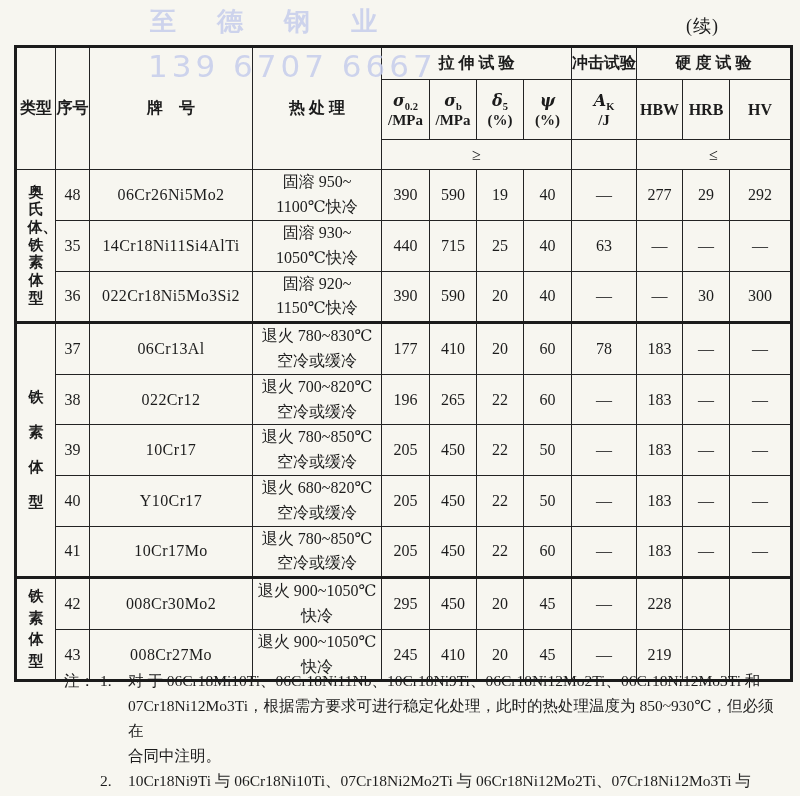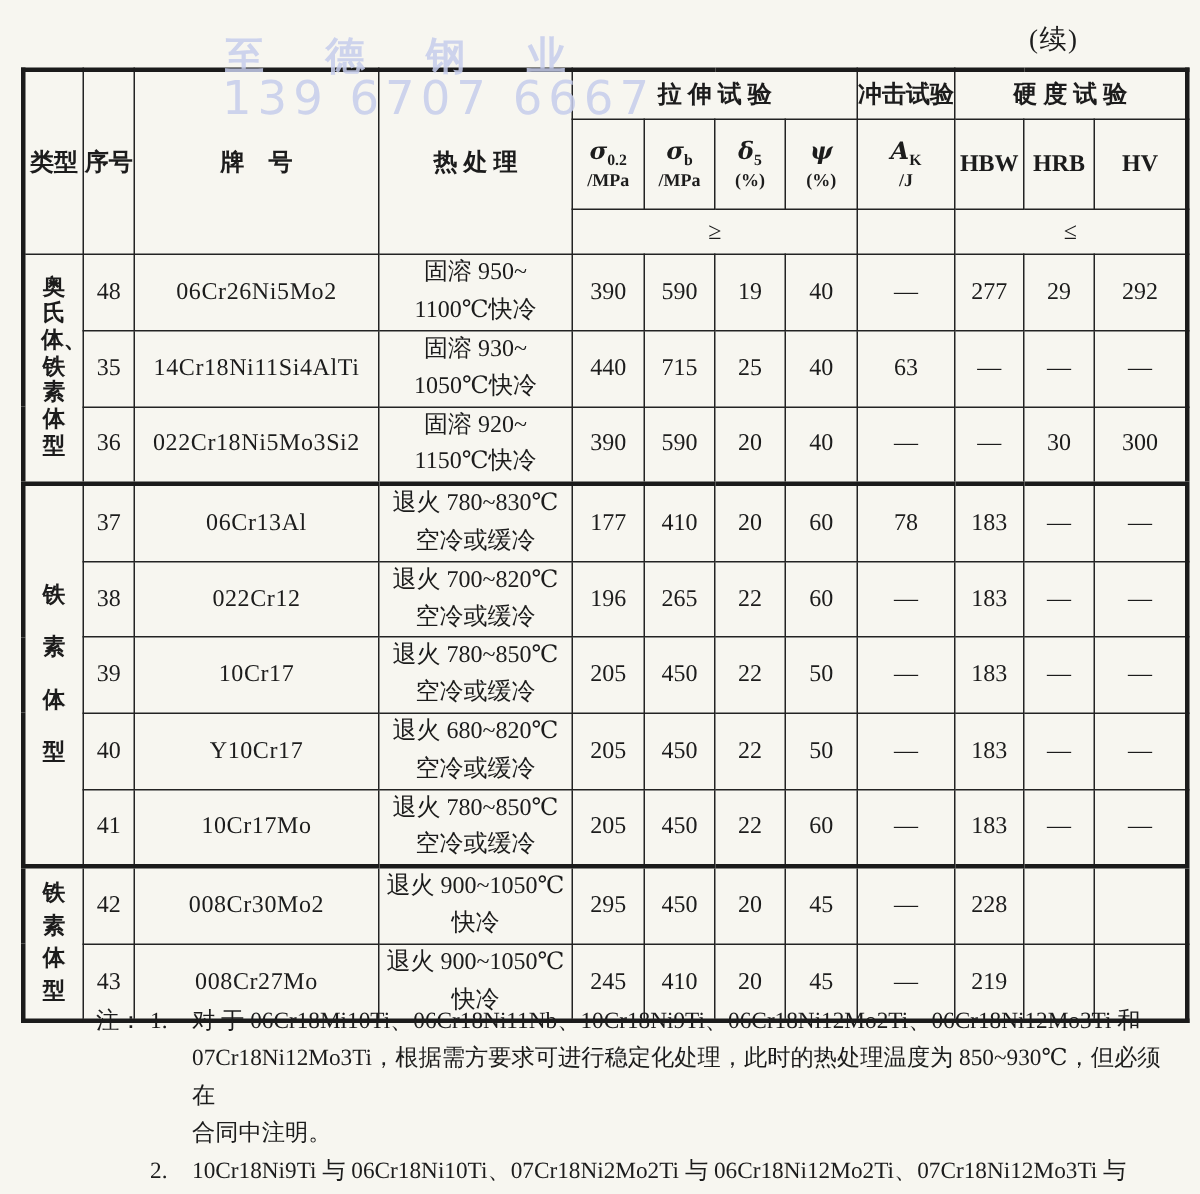--- a/index.html
+++ b/index.html
@@ -3,34 +3,34 @@
 <meta charset="utf-8">
 <style>
   html,body{margin:0;padding:0;}
   body{
     position:relative;width:800px;height:796px;overflow:hidden;
     background:#f7f6f0;color:#1c1c1c;
     font-family:"Liberation Serif","DejaVu Serif",serif;
   }
   .continued{position:absolute;top:14px;left:686px;font-size:18px;letter-spacing:1px;}
   .watermark{position:absolute;color:#c6cdec;pointer-events:none;z-index:3;font-family:"DejaVu Sans",sans-serif;}
-  .wm1{top:20px;left:150px;font-size:26px;letter-spacing:16px;font-weight:600;opacity:.85;}
+  .wm1{top:4px;left:150px;font-size:26px;letter-spacing:16px;font-weight:600;opacity:.85;}
   .wm2{top:48px;left:148px;font-size:31px;letter-spacing:4px;opacity:.85;}
 
   table.main{
     position:absolute;top:45px;left:14px;width:776px;
     border-collapse:collapse;table-layout:fixed;
     border:3px solid #1b1b1b;z-index:2;background:transparent;
   }
   .main th,.main td{
     border:1px solid #232323;text-align:center;vertical-align:middle;
     padding:0;font-size:16px;overflow:hidden;
   }
   .main th{font-weight:600;}
-  .unit{font-size:12px;font-weight:600;}
+  .unit{font-size:15px;font-weight:600;}
   .sym{font-style:italic;font-weight:600;font-family:"DejaVu Serif",serif;}
   .subsc{font-size:10.5px;vertical-align:-4px;font-weight:600;}
   .cmp{font-size:17px;font-weight:400;}
   .grade{text-align:left;padding-left:13px;font-size:15.5px;letter-spacing:.4px;}
   .heat{white-space:pre-line;line-height:1.55;font-size:15px;margin-top:44px;}
   .vtext{width:17px;margin:0 auto;word-break:break-all;text-align:center;font-size:15px;font-weight:600;}
   .vt-tight{line-height:1.18;}
   .vt-loose{line-height:2.35;}
   .vt-med{line-height:1.45;}
   .group-start td{border-top:3px solid #1b1b1b;}

